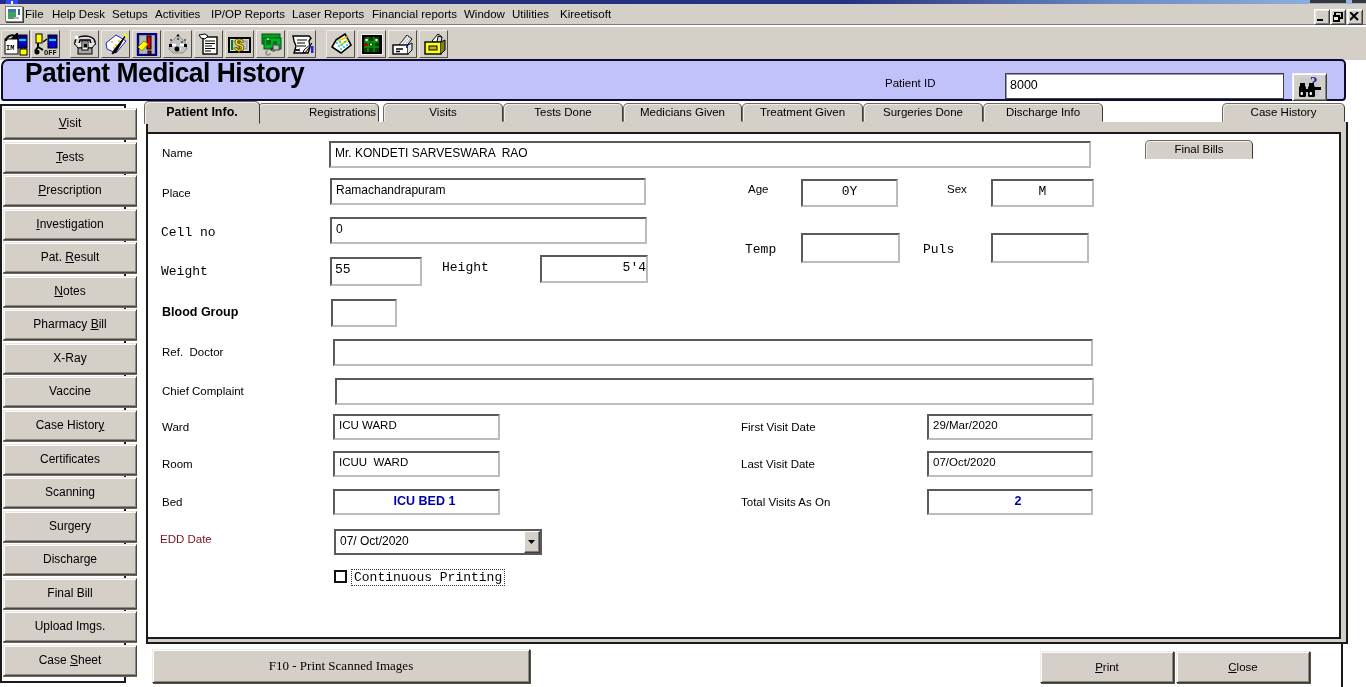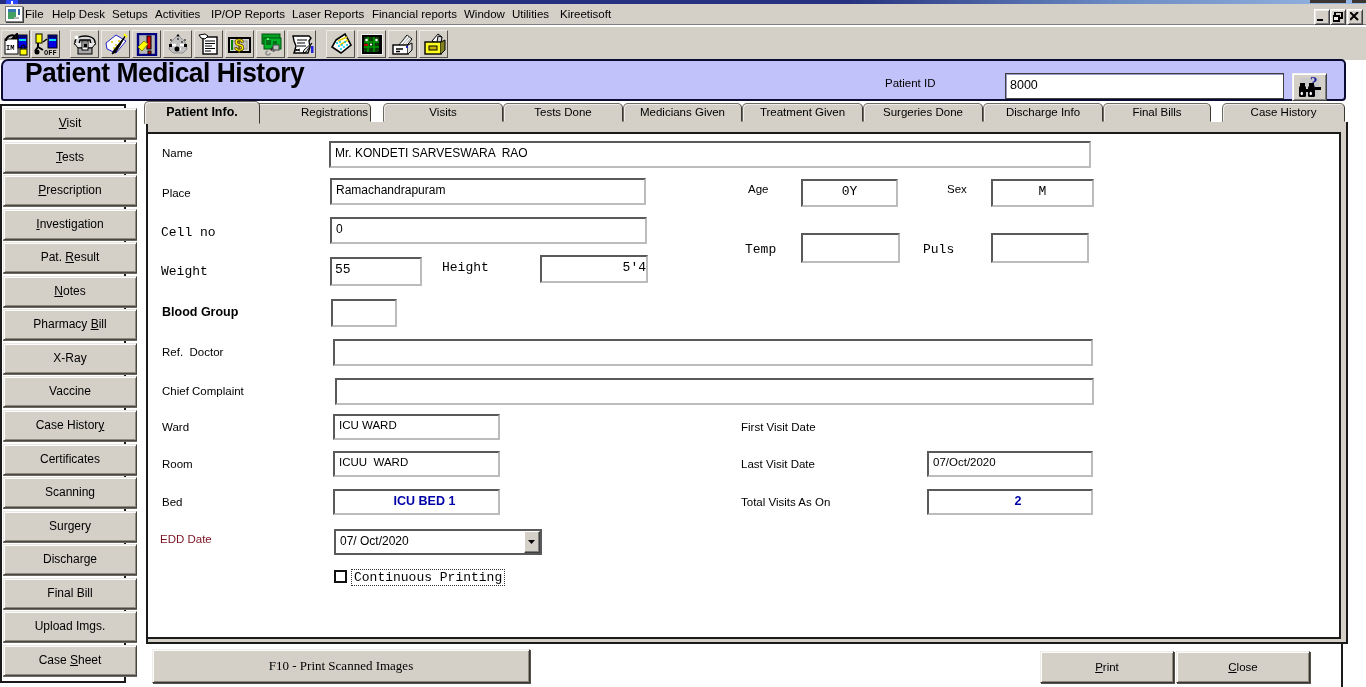--- a/index.html
+++ b/index.html
@@ -324,28 +324,28 @@
     <div class="sbtn" style="top:472px">Final Bill</div>
     <div class="sbtn" style="top:505px">Upload Imgs.</div>
     <div class="sbtn" style="top:539px">Case <u>S</u>heet</div>
   </div>
 
   <div class="abs" id="tabctl">
     <div id="tabbody"></div>
     <div id="whitearea"></div>
     <div id="tabs">
       <div class="tab active" style="left:0px;width:116px;line-height:21px;">Patient Info.</div>
-      <div class="tab" style="left:104px;width:121px;padding-left:48px;">Registrations</div>
+      <div class="tab" style="left:112px;width:121px;padding-left:48px;">Registrations</div>
       <div class="tab" style="left:237px;width:120px;">Visits</div>
       <div class="tab" style="left:357px;width:120px;">Tests Done</div>
       <div class="tab" style="left:477px;width:119px;">Medicians Given</div>
       <div class="tab" style="left:596px;width:121px;">Treatment Given</div>
       <div class="tab" style="left:717px;width:120px;">Surgeries Done</div>
       <div class="tab" style="left:837px;width:120px;">Discharge Info</div>
-      <div class="tab" style="left:957px;width:108px;">Final Bills</div>
+      <div class="tab" style="left:999px;width:108px;margin-top:37px;">Final Bills</div>
       <div class="tab" style="left:1076px;width:123px;">Case History</div>
     </div>
   </div>
 
   <div class="abs" id="formarea" style="left:0;top:0;width:1366px;height:687px;pointer-events:none">
     <span class="flabel" style="left:162px;top:147px">Name</span>
     <div class="inp" style="left:329px;top:141px;width:762px;height:27px">Mr. KONDETI SARVESWARA  RAO</div>
 
     <span class="flabel" style="left:162px;top:187px">Place</span>
     <div class="inp" style="left:330px;top:178px;width:316px;height:27px">Ramachandrapuram</div>
@@ -371,20 +371,21 @@
 
     <span class="flabel" style="left:162px;top:346px">Ref.  Doctor</span>
     <div class="inp" style="left:333px;top:339px;width:760px;height:27px"></div>
 
     <span class="flabel" style="left:162px;top:385px">Chief Complaint</span>
     <div class="inp" style="left:335px;top:378px;width:759px;height:27px"></div>
 
     <span class="flabel" style="left:162px;top:421px">Ward</span>
     <div class="inp" style="left:333px;top:414px;width:167px;height:26px;font-size:11.5px">ICU WARD</div>
     <span class="flabel" style="left:741px;top:421px">First Visit Date</span>
+    <div class="inp" style="left:927px;top:414px;width:166px;height:26px;font-size:11.5px">29/Mar/2020</div>
 
     <span class="flabel" style="left:162px;top:458px">Room</span>
     <div class="inp" style="left:333px;top:451px;width:167px;height:26px;font-size:11.5px">ICUU  WARD</div>
     <span class="flabel" style="left:741px;top:458px">Last Visit Date</span>
     <div class="inp" style="left:927px;top:451px;width:166px;height:26px;font-size:11.5px">07/Oct/2020</div>
 
     <span class="flabel" style="left:162px;top:496px">Bed</span>
     <div class="inp blue" style="left:333px;top:489px;width:167px;height:26px">ICU BED 1</div>
     <span class="flabel" style="left:741px;top:496px">Total Visits As On</span>
     <div class="inp blue" style="left:927px;top:489px;width:166px;height:26px">2</div>

